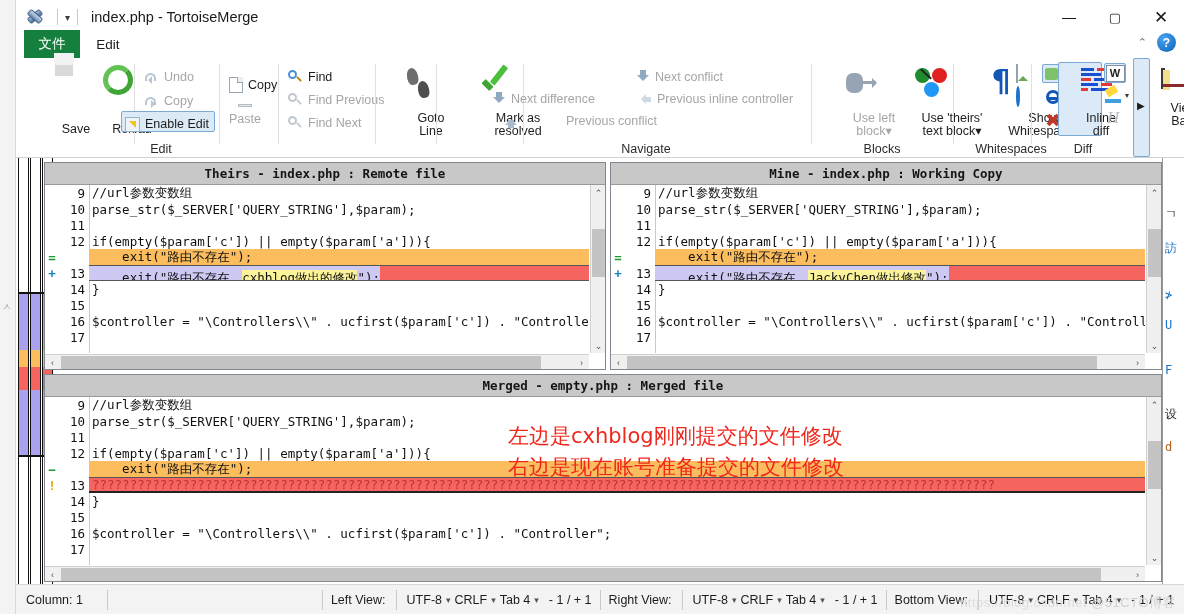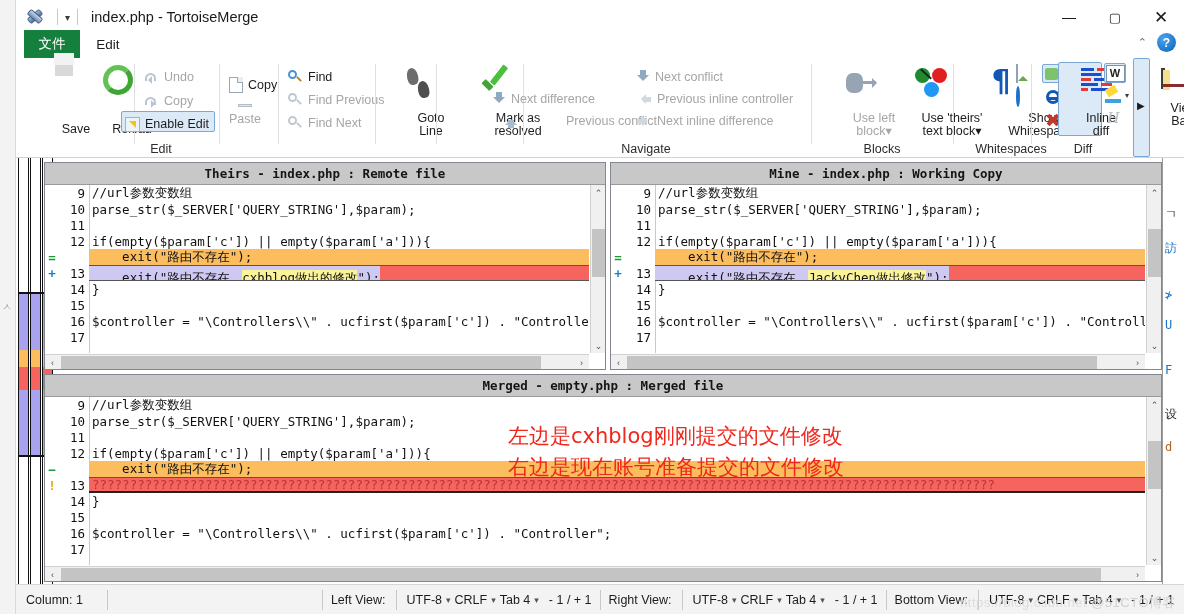--- a/index.html
+++ b/index.html
@@ -391,27 +391,20 @@
           </span>
         <span class="lbl dim">Next conflict</span>
       </div>
       <div class="smrow" style="left:155px; top:30px;">
         <span class="ic-ha l">
             <b></b>
             <i></i>
           </span>
         <span class="lbl dim">Previous inline controller</span>
       </div>
-      <div class="smrow" style="left:155px; top:52px;">
-        <span class="ic-ha r">
-            <b></b>
-            <i></i>
-          </span>
-        <span class="lbl dim">Next inline difference</span>
-      </div>
 
       <div class="glabel">Navigate</div>
     </div>
 
     <div class="vsep" style="left:795px;"></div>
 
     <div class="rgroup" style="left:796px; width:140px;">
       <div class="bigbtn" style="left:62px; width:78px;">
         <span class="bigicon" style="top:6px;">
           <span class="ic-theirs"><span class="c g"></span><span class="c rr"></span><span class="c b"></span><span class="ar"></span></span>

